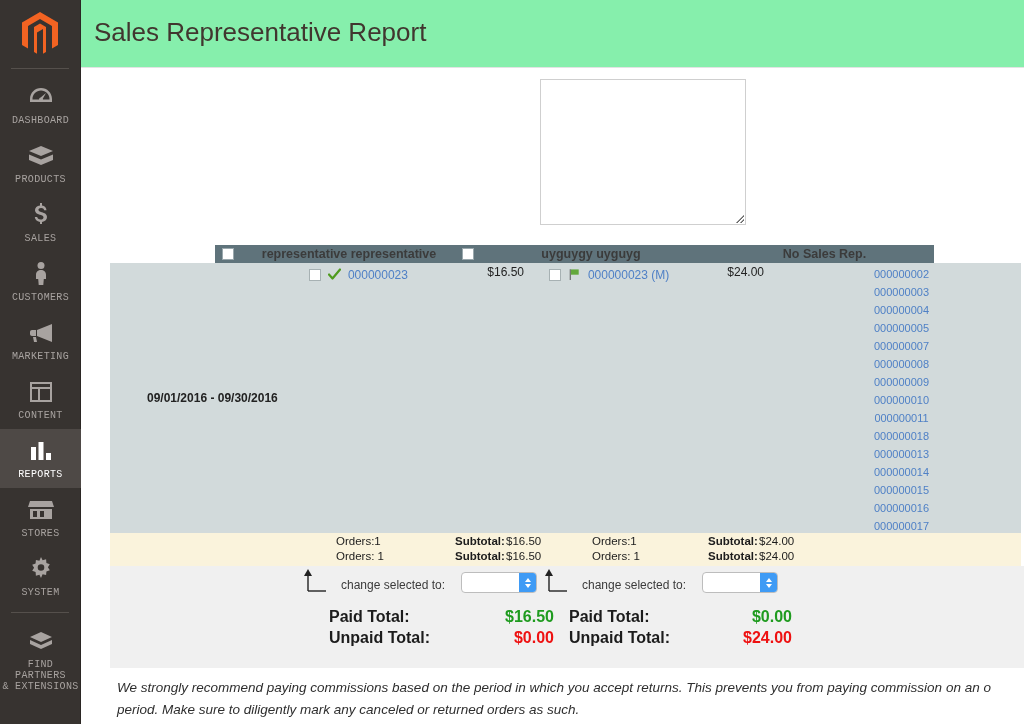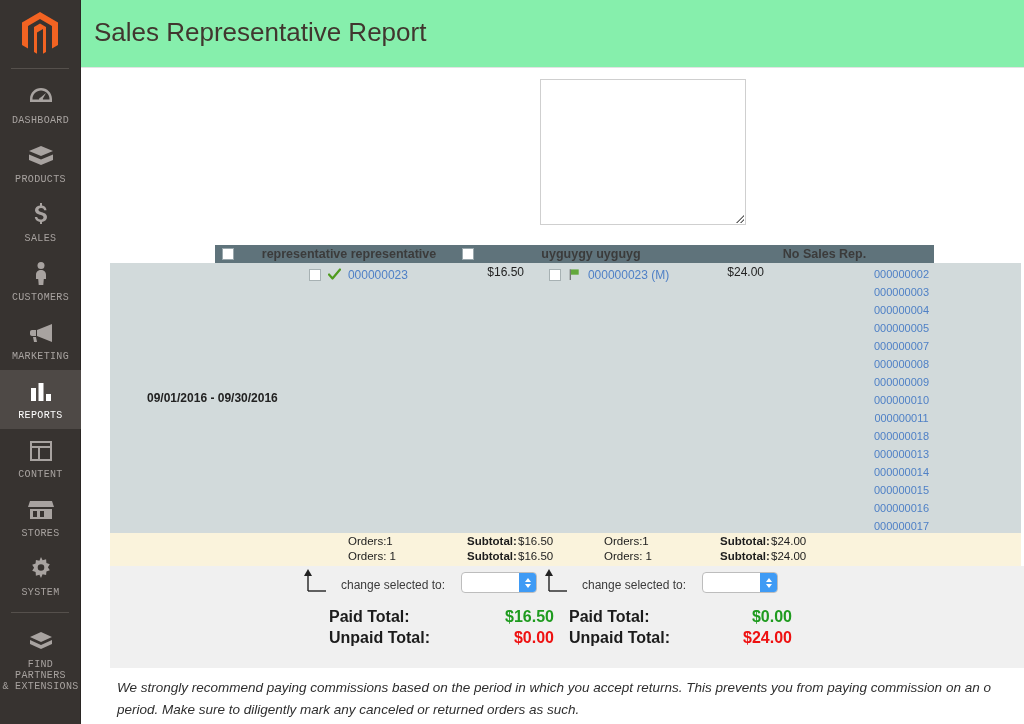--- a/index.html
+++ b/index.html
@@ -195,21 +195,20 @@
     padding-top: 1px;
   }
   .norep-row .order-link { font-size: 11px; }
 
   
   #grid-summary {
     position: relative;
     background: #faf3dc;
     width: 911px;
     height: 33px;
-    padding-left: 12px;
   }
   .sum-line { position: absolute; height: 15px; white-space: nowrap; }
   .sum-line.line1 { top: 2px; }
   .sum-line.line2 { top: 17px; }
   .sum-text {
     position: absolute; top: 0;
     font-size: 11.5px; color: #1c1c1c;
     font-family: "Liberation Sans", sans-serif;
     white-space: nowrap;
   }
@@ -339,38 +338,38 @@
       <span class="nav-icon">
         <svg width="26" height="20" viewBox="0 0 26 20">
           <path d="M24 1L9 7v6l15 6V1z"></path>
           <path d="M8 7H4c-1.1 0-2 .9-2 2v2c0 1.1.9 2 2 2h4V7z"></path>
           <path d="M5 14l1 5h3l-1-5H5z"></path>
         </svg>
       </span>
       <span class="nav-label">MARKETING</span>
     </a>
 
+    <a class="nav-item">
+      <span class="nav-icon">
+        <svg width="24" height="22" viewBox="0 0 24 22">
+          <path d="M1 1v20h22V1H1zm20 2v3H3V3h18zM3 8h6v11H3V8zm8 0h10v11H11V8z"></path>
+        </svg>
+      </span>
+      <span class="nav-label">CONTENT</span>
+    </a>
+
     <a class="nav-item active">
       <span class="nav-icon">
         <svg width="22" height="20" viewBox="0 0 22 20">
           <rect x="1" y="6" width="5" height="13"></rect>
           <rect x="8.5" y="1" width="5" height="18"></rect>
           <rect x="16" y="12" width="5" height="7"></rect>
         </svg>
       </span>
       <span class="nav-label">REPORTS</span>
-    </a>
-
-    <a class="nav-item">
-      <span class="nav-icon">
-        <svg width="24" height="22" viewBox="0 0 24 22">
-          <path d="M1 1v20h22V1H1zm20 2v3H3V3h18zM3 8h6v11H3V8zm8 0h10v11H11V8z"></path>
-        </svg>
-      </span>
-      <span class="nav-label">CONTENT</span>
     </a>
 
     <a class="nav-item">
       <span class="nav-icon">
         <svg width="26" height="20" viewBox="0 0 26 20">
           <path d="M2 1h22l2 6H0l2-6zm0 8h22v10H2V9zm3 2v6h4v-6H5zm7 0v6h4v-6h-4z"></path>
         </svg>
       </span>
       <span class="nav-label">STORES</span>
     </a>

